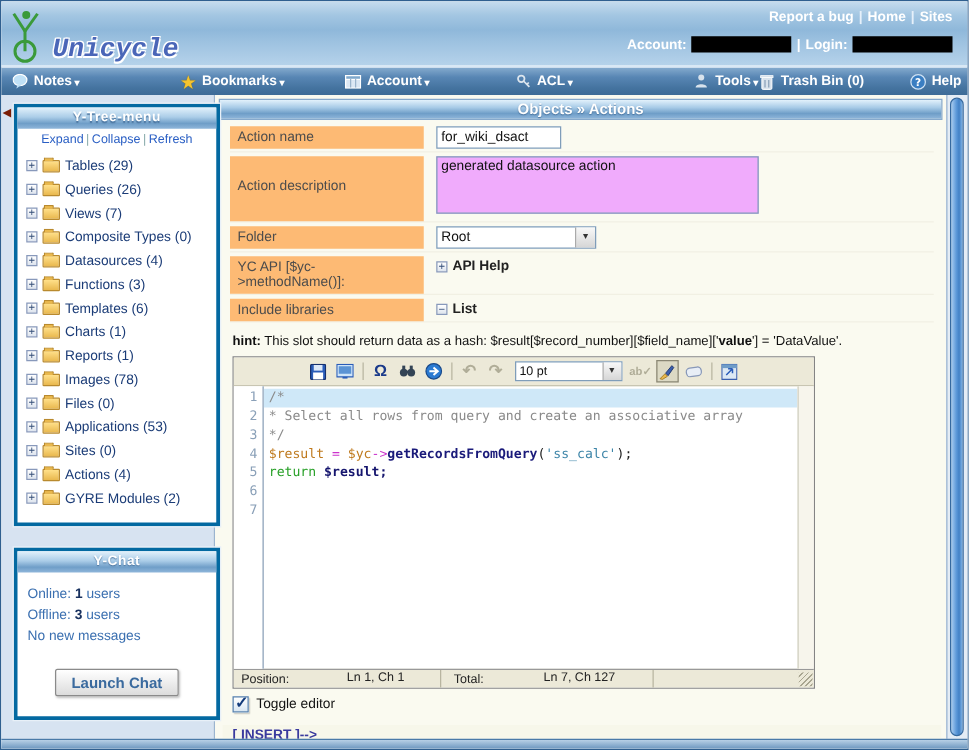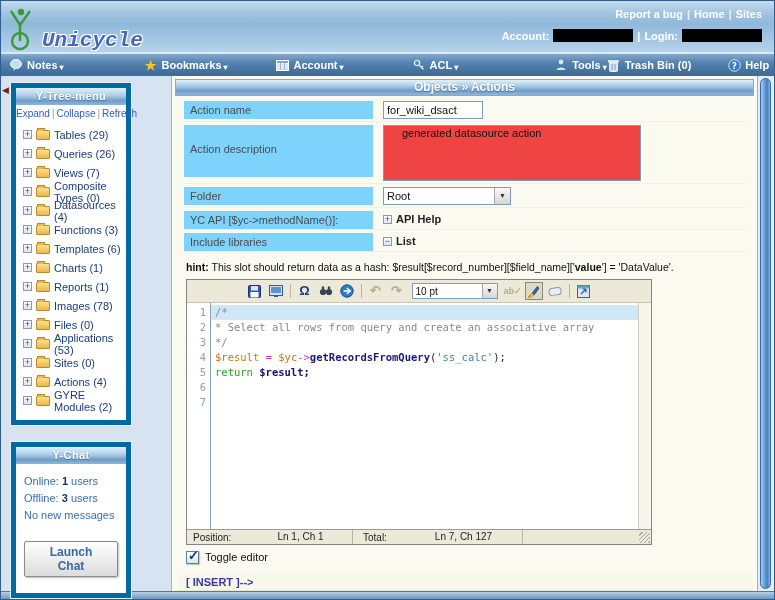--- a/index.html
+++ b/index.html
@@ -27,21 +27,21 @@
 .mi{margin-left:8px}
 .gap1{margin-left:80px}.gap2{margin-left:48px}.gap3{margin-left:68px}.gap4{margin-left:96px}
 .mright{margin-left:auto;display:flex;align-items:center;gap:36px;margin-right:14px}
 .micon{display:inline-flex;align-items:center;justify-content:center;width:14px;height:13px}
 .star{color:#f6c42e;font-size:13px;text-shadow:0 0 1px #8a6a00;line-height:13px}
 
 
 .bodyrow{flex:1;display:flex;background:#d7e3f1;min-height:0}
 .sidebar{width:170px;position:relative;padding:7px 0 0 10px;flex:none}
 .collapse-arrow{position:absolute;left:1px;top:9px;color:#7a1d05;font-size:9px;cursor:pointer}
-.panel{width:120px;background:#fff;border:5px solid #0369a1;outline:1px solid #e8f0f8}
+.panel{width:165px;background:#fff;border:3px solid #0369a1;outline:1px solid #e8f0f8}
 .panel-header{height:17px;background:linear-gradient(180deg,#e2f1fb 0%,#abcde8 45%,#6f9ec8 75%,#8fb6da 100%);color:#fff;font-weight:bold;font-size:11px;text-align:center;line-height:17px;text-shadow:0 1px 1px #47719c;letter-spacing:.4px}
 .tree-links{text-align:center;font-size:10px;color:#2a5fc4;padding:3px 0 2px}
 .tree-links .tlink{cursor:pointer}
 .tsep2{color:#8aa;margin:0 2px}
 .tree-items{padding:4px 0 10px 7px}
 .tree-item{display:flex;align-items:center;height:19px;font-size:11px;color:#1b3c77;gap:4px;cursor:pointer}
 .plus-box{flex:none;width:9px;height:9px;border:1px solid #8899bb;background:linear-gradient(#ffffff,#dde4ee);position:relative}
 .plus-box::after{content:"+";position:absolute;left:0;top:-2px;width:7px;font-size:9px;line-height:11px;text-align:center;color:#334d77}
 .folder{flex:none;width:14px;height:10px;background:linear-gradient(#ffe08a,#e9b84e);border:1px solid #b98a2e;border-radius:1px;position:relative;margin-top:1px}
 .folder::before{content:"";position:absolute;left:0;top:-3px;width:6px;height:2px;background:#e9b84e;border:1px solid #b98a2e;border-bottom:none;border-radius:1px 1px 0 0}
@@ -49,24 +49,24 @@
 .chat-body{padding:6px 8px 6px 8px}
 .chat-line{font-size:11px;color:#3a6fb0;margin:5px 0}
 .chat-line b{color:#17305e}
 .launch-btn{display:block;margin:20px auto 10px;background:linear-gradient(#ffffff,#dcdcdc);border:1px solid #8a8a8a;border-radius:2px;padding:3px 12px;font-weight:bold;font-size:12px;color:#3a6a9e;cursor:pointer;box-shadow:1px 1px 2px rgba(0,0,0,.25);font-family:inherit}
 
 
 .main{flex:1;background:#fafaf0;border-left:1px solid #9ab4d0;padding:3px 2px 0 2px;min-width:0;display:flex;flex-direction:column;overflow:hidden}
 .title-bar{height:17px;margin:0 1px;background:linear-gradient(180deg,#e2f1fb 0%,#a8cbe7 40%,#6f9ec8 72%,#8fb6da 100%);border:1px solid #86a9cc;color:#fff;font-weight:bold;font-size:12px;text-align:center;line-height:15px;text-shadow:0 1px 1px #47719c}
 .form{margin:5px 8px 0 10px}
 .frow{display:flex;align-items:flex-start;margin-bottom:3px;border-bottom:1px solid #f1f0e3}
-.flabel{flex:none;width:189px;background:#7dd3fc;color:#4c4c4c;font-size:11px;padding:3px 6px;min-height:18px}
+.flabel{flex:none;width:155px;background:#fdba74;color:#4c4c4c;font-size:11px;padding:3px 6px;min-height:18px}
 .ffield{padding:0 0 2px 10px;font-size:11px;display:flex;align-items:center;gap:4px}
 input.text{width:100px;height:18px;border:1px solid #7f9db9;font-size:11px;padding:0 3px;font-family:inherit;background:#fff;color:#111}
-textarea.ta{width:258px;height:56px;border:1px solid #7f9db9;font-size:11px;padding:1px 18px;background:#ef4444;resize:none;font-family:inherit;color:#111}
+textarea.ta{width:258px;height:46px;border:1px solid #7f9db9;font-size:11px;padding:1px 3px;background:#f0abfc;resize:none;font-family:inherit;color:#111}
 .fselect{display:inline-flex;width:128px;height:18px;border:1px solid #7f9db9;background:#fff;font-size:11px;align-items:center;cursor:pointer}
 .fselect .val{flex:1;padding-left:3px;color:#111}
 .fselect .btn{width:16px;height:16px;background:linear-gradient(#f8f8f8,#d6d6d6);border-left:1px solid #aaa;text-align:center;font-size:7px;line-height:16px;color:#333}
 .exp-box{flex:none;width:9px;height:9px;border:1px solid #8899bb;background:linear-gradient(#ffffff,#dde4ee);position:relative;cursor:pointer}
 .exp-box.plus::after{content:"+";position:absolute;left:0;top:-2px;width:7px;font-size:9px;line-height:11px;text-align:center;color:#334d77}
 .exp-box.minus::after{content:"−";position:absolute;left:0;top:-2px;width:7px;font-size:9px;line-height:11px;text-align:center;color:#334d77}
 .exp-label{font-weight:bold;font-size:11px;color:#222;cursor:pointer}
 .hint{margin:6px 8px 4px 12px;font-size:10.5px;color:#111;white-space:nowrap}
 
 

